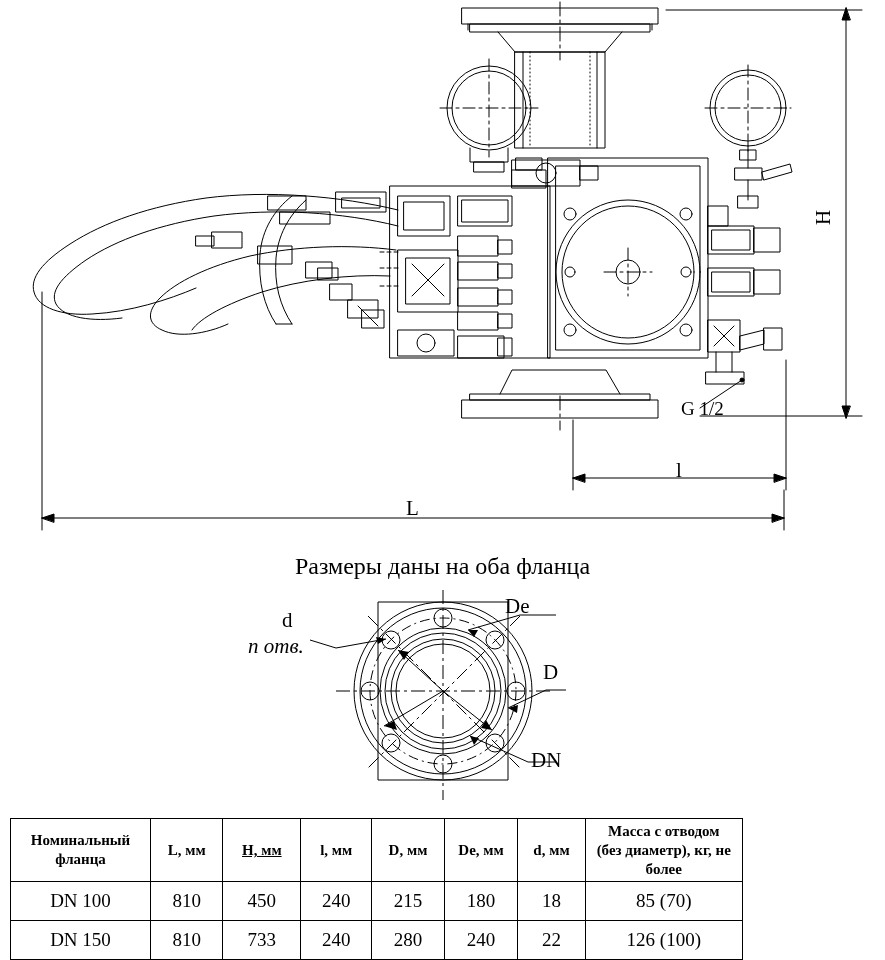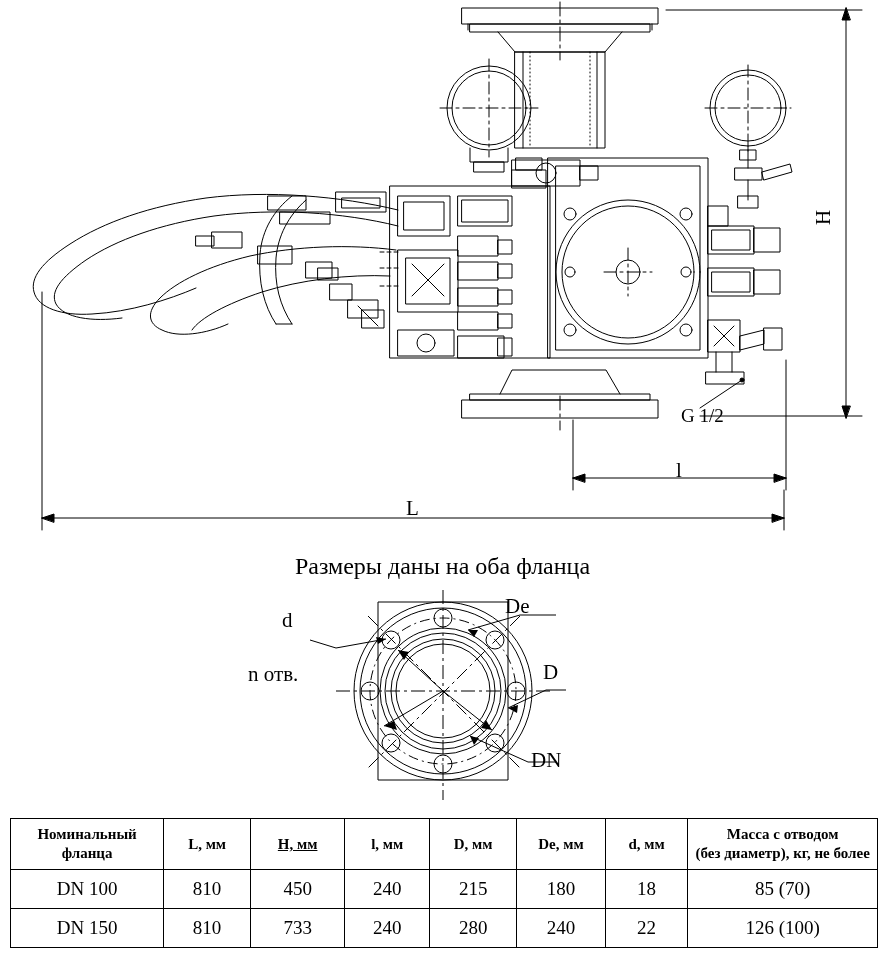--- a/index.html
+++ b/index.html
@@ -40,21 +40,21 @@
     font-family: Liberation Serif, serif;
     font-size: 24px;
     text-align: center;
     width: 100%;
     left: 0;
   }
   table.spec {
     position: absolute;
     left: 10px;
     top: 818px;
-    width: 868px;
+    width: 733px;
     border-collapse: collapse;
     font-family: "Liberation Serif", serif;
     font-size: 15px;
   }
   table.spec th, table.spec td {
     border: 1px solid #000;
     text-align: center;
     vertical-align: middle;
     padding: 3px 2px;
   }
@@ -221,21 +221,21 @@
 
       <path d="M700 408 L742 380"></path>
       <circle cx="742" cy="380" r="2" fill="#000"></circle>
 
     </g>
   </svg>
 
   <div class="lbl lbl-big lbl-rot" style="left:816px; top:205px;">H</div>
   <div class="lbl lbl-big" style="left:406px; top:496px;">L</div>
   <div class="lbl lbl-big" style="left:676px; top:458px;">l</div>
-  <div class="lbl" style="left:681px; top:398px;margin-top:7px;">G 1/2</div>
+  <div class="lbl" style="left:681px; top:398px;">G 1/2</div>
 
   <div class="caption" style="top:553px;">Размеры даны на оба фланца</div>
 
   <svg class="drawing-svg" style="top:590px;" width="885" height="225" viewBox="0 0 885 225">
     <g fill="none" stroke="#000" stroke-width="1">
 
       <path d="M378 12 L508 12 L508 190 L378 190 Z"></path>
       <circle cx="443" cy="101" r="89"></circle>
       <circle cx="443" cy="101" r="83"></circle>
       <circle cx="443" cy="101" r="63"></circle>
@@ -280,21 +280,21 @@
       <path d="M508 118 L518 115 L517 123 Z" fill="#000" stroke="none"></path>
       <line x1="546" y1="100" x2="566" y2="100"></line>
 
       <path d="M470 146 L528 172"></path>
       <path d="M470 146 L479 148 L474 155 Z" fill="#000" stroke="none"></path>
       <line x1="528" y1="172" x2="556" y2="172"></line>
     </g>
   </svg>
 
   <div class="lbl lbl-big" style="left:282px; top:608px;">d</div>
-  <div class="lbl lbl-big" style="left:248px; top:662px;">n отв.</div>
+  <div class="lbl lbl-big" style="left:248px; top:634px;font-style:italic;">n отв.</div>
   <div class="lbl lbl-big" style="left:505px; top:594px;">De</div>
   <div class="lbl lbl-big" style="left:543px; top:660px;">D</div>
   <div class="lbl lbl-big" style="left:531px; top:748px;">DN</div>
 
   <table class="spec">
     <thead>
       <tr>
         <th class="col-0">
           <span>Номинальный</span><br>
           <span>фланца</span>

